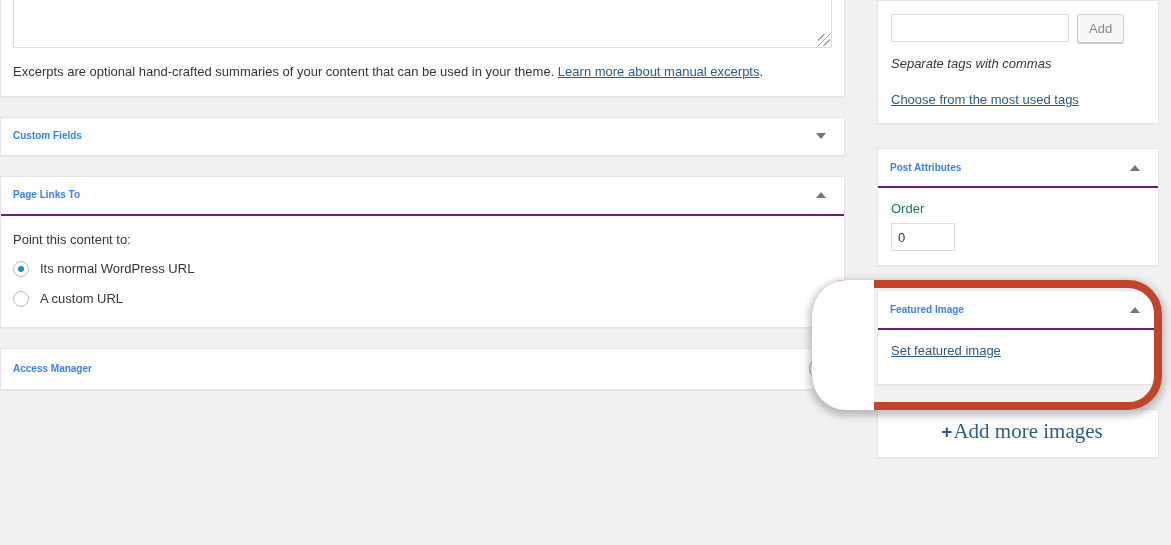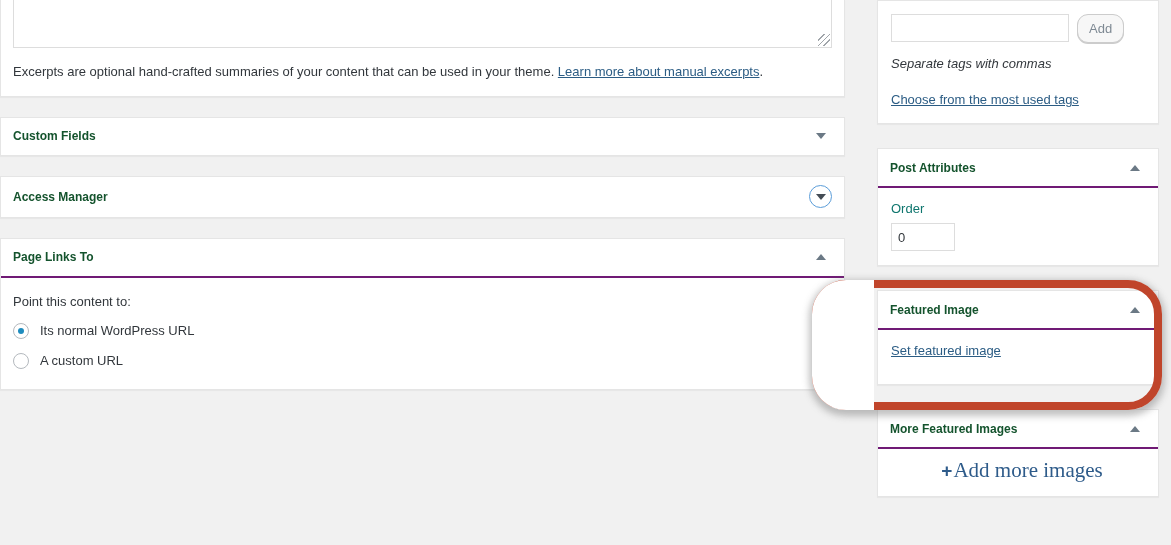--- a/index.html
+++ b/index.html
@@ -42,23 +42,23 @@
   .pb-head {
     display: flex;
     align-items: center;
     justify-content: space-between;
     padding: 0 12px;
     height: 37px;
     border-bottom: 2px solid #701a75;
   }
   .pb-head.noborder { border-bottom: none; }
   .pb-title {
-    font-size: 12px;
+    font-size: 10px;
     font-weight: 600;
-    color: #14532d;
+    color: #3b82f6;
     line-height: 1;
   }
   .pb-body { padding: 12px; }
 
   .tri {
     width: 0; height: 0;
     border-left: 5px solid transparent;
     border-right: 5px solid transparent;
   }
   .tri-down { border-top: 6px solid #6b7985; }
@@ -188,21 +188,21 @@
     color: #32373c;
     background: #fff;
     outline: none;
   }
   .btn-add {
     margin-left: 8px;
     height: 29px;
     padding: 0 11px;
     background: #f7f7f7;
     border: 1px solid #ccc;
-    border-radius: 11px;
+    border-radius: 3px;
     color: #7e8993;
     font-family: "Liberation Sans", sans-serif;
     font-size: 13px;
     cursor: pointer;
     box-shadow: 0 1px 0 #ccc;
   }
   .tag-hint {
     font-style: italic;
     font-size: 13px;
     color: #32373c;
@@ -299,47 +299,47 @@
   <div class="postbox">
     <div class="pb-head noborder">
       <span class="pb-title">Custom Fields</span>
       <button class="toggle-btn">
         <span class="tri tri-down"></span>
       </button>
     </div>
   </div>
 
   <div class="postbox">
+    <div class="pb-head">
+      <span class="pb-title">Page Links To</span>
+      <button class="toggle-btn">
+        <span class="tri tri-up"></span>
+      </button>
+    </div>
+    <div class="pb-body" style="padding:12px 12px 20px 12px;">
+      <div class="plt-label">Point this content to:</div>
+
+      <div class="radio-row">
+        <span class="radio checked"></span>
+        <span class="radio-label">Its normal WordPress URL</span>
+      </div>
+
+      <div class="radio-row" style="margin-bottom:0;">
+        <span class="radio"></span>
+        <span class="radio-label">A custom URL</span>
+      </div>
+    </div>
+  </div>
+
+  <div class="postbox">
     <div class="pb-head noborder" style="height:40px;">
       <span class="pb-title">Access Manager</span>
       <span class="toggle-circle">
         <span class="tri tri-down"></span>
       </span>
-    </div>
-  </div>
-
-  <div class="postbox">
-    <div class="pb-head">
-      <span class="pb-title">Page Links To</span>
-      <button class="toggle-btn">
-        <span class="tri tri-up"></span>
-      </button>
-    </div>
-    <div class="pb-body" style="padding:12px 12px 20px 12px;">
-      <div class="plt-label">Point this content to:</div>
-
-      <div class="radio-row">
-        <span class="radio checked"></span>
-        <span class="radio-label">Its normal WordPress URL</span>
-      </div>
-
-      <div class="radio-row" style="margin-bottom:0;">
-        <span class="radio"></span>
-        <span class="radio-label">A custom URL</span>
-      </div>
     </div>
   </div>
 
 </div>
 
 <div class="side-col">
 
   <div class="postbox" style="margin-bottom:24px;">
     <div class="pb-body" style="padding:13px 13px 16px 13px;">
       <div class="tag-row">
@@ -370,26 +370,20 @@
       <button class="toggle-btn">
         <span class="tri tri-up"></span>
       </button>
     </div>
     <div class="pb-body" style="padding:13px 13px 26px 13px;">
       <a href="#" class="wp-link featured-link">Set featured image</a>
     </div>
   </div>
 
   <div class="postbox">
-    <div class="pb-head">
-      <span class="pb-title">More Featured Images</span>
-      <button class="toggle-btn">
-        <span class="tri tri-up"></span>
-      </button>
-    </div>
     <div class="add-more-wrap">
       <a href="#" class="add-more-link"><span class="add-more-plus">+</span><span>Add more images</span></a>
     </div>
   </div>
 
 </div>
 
 <div class="highlight-ring"></div>
 
 </body></html>

